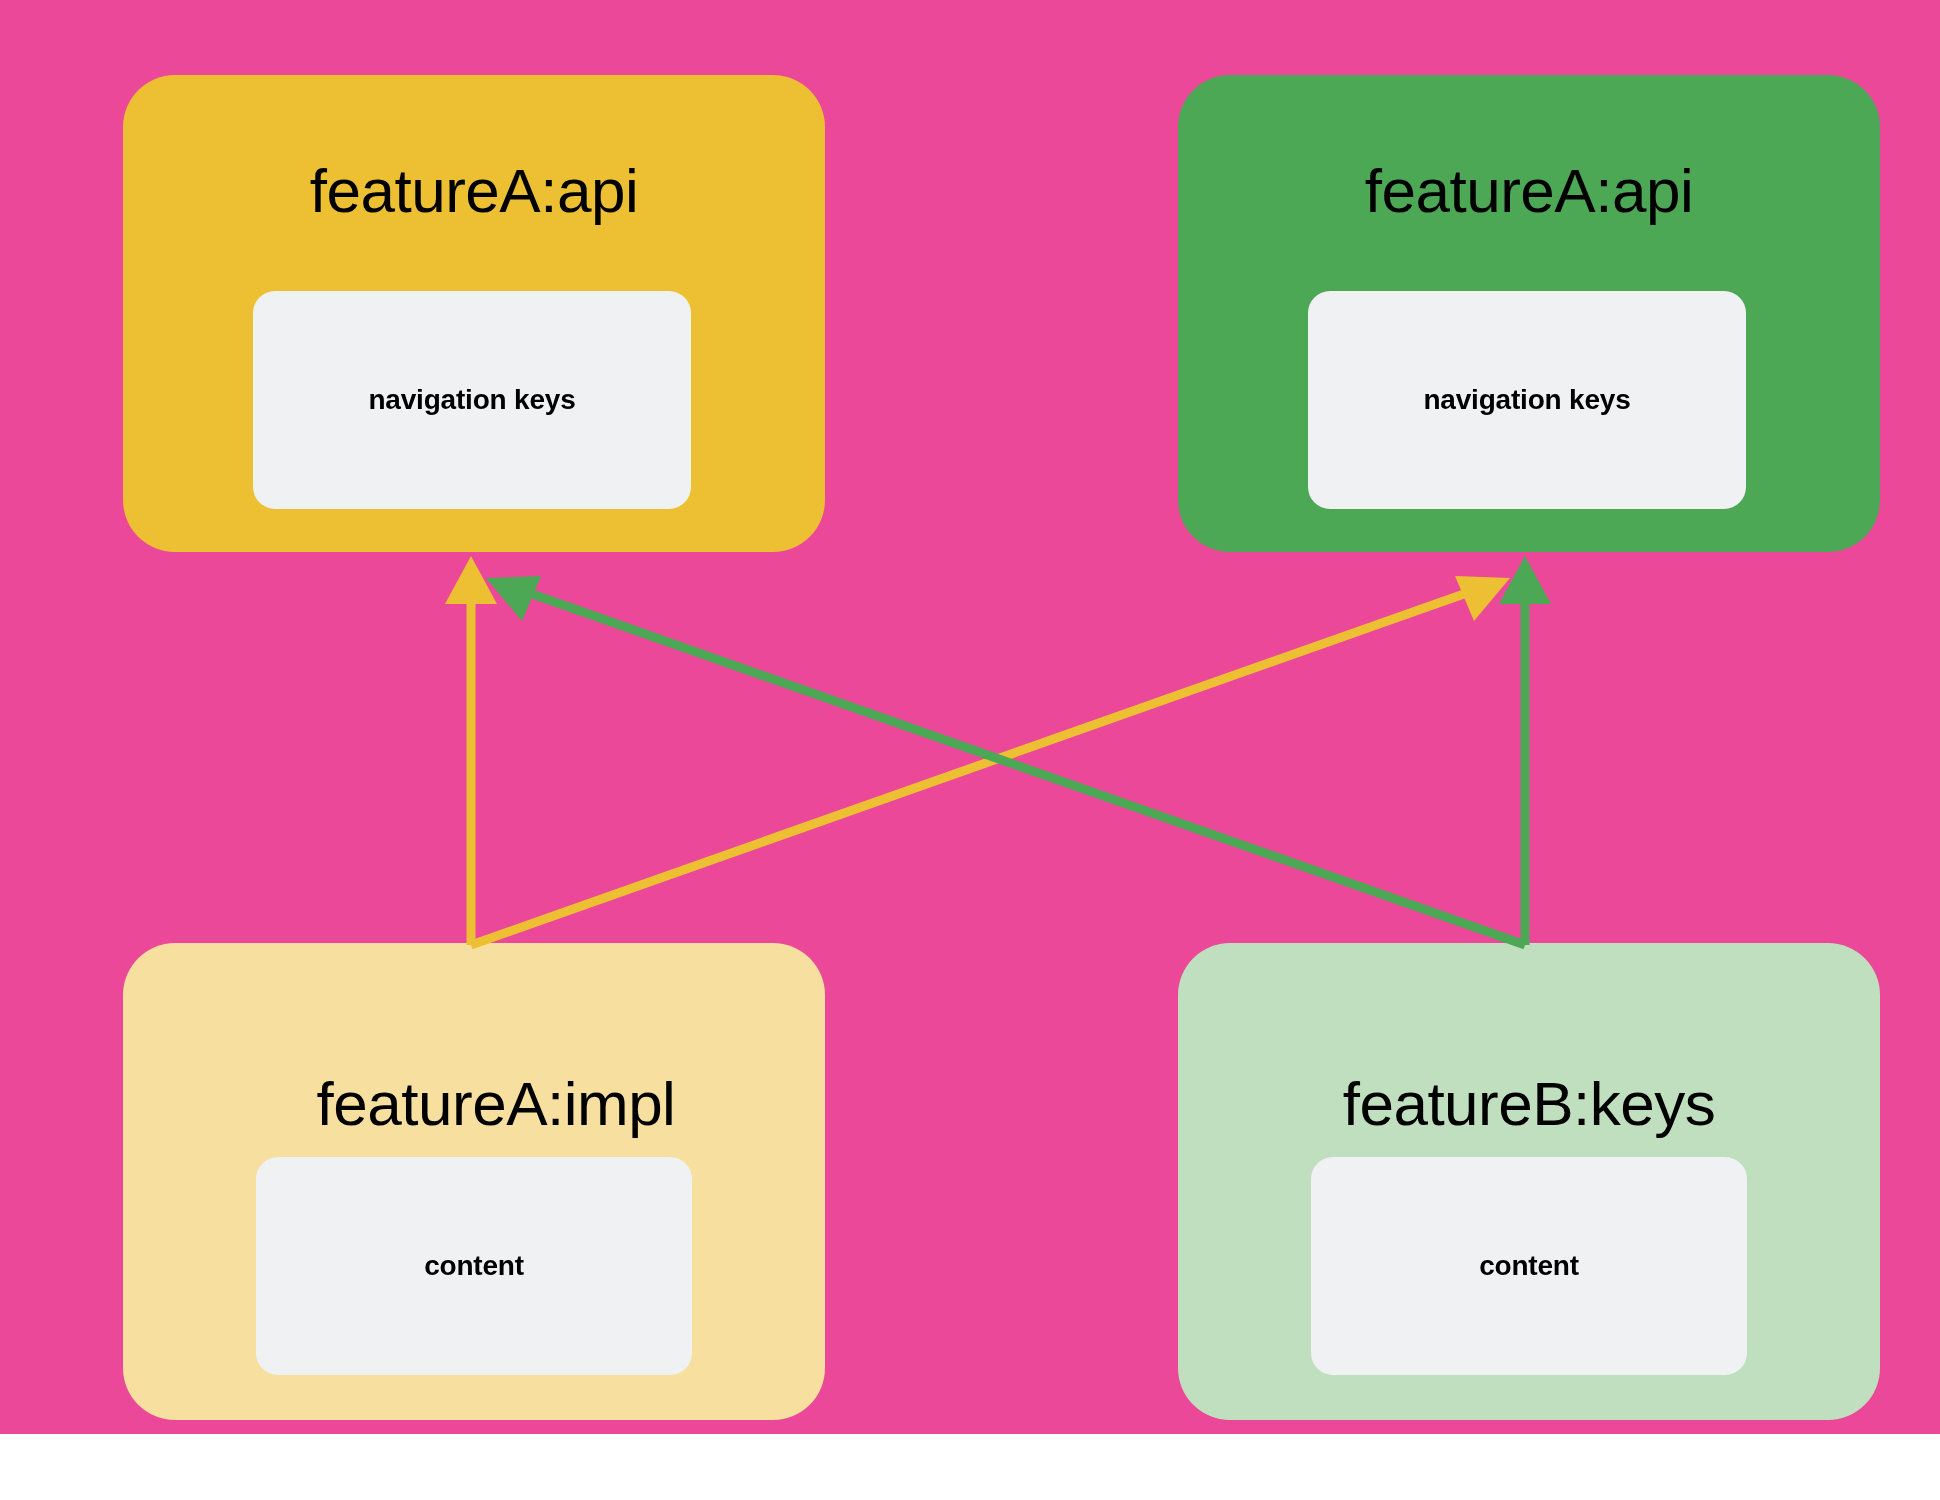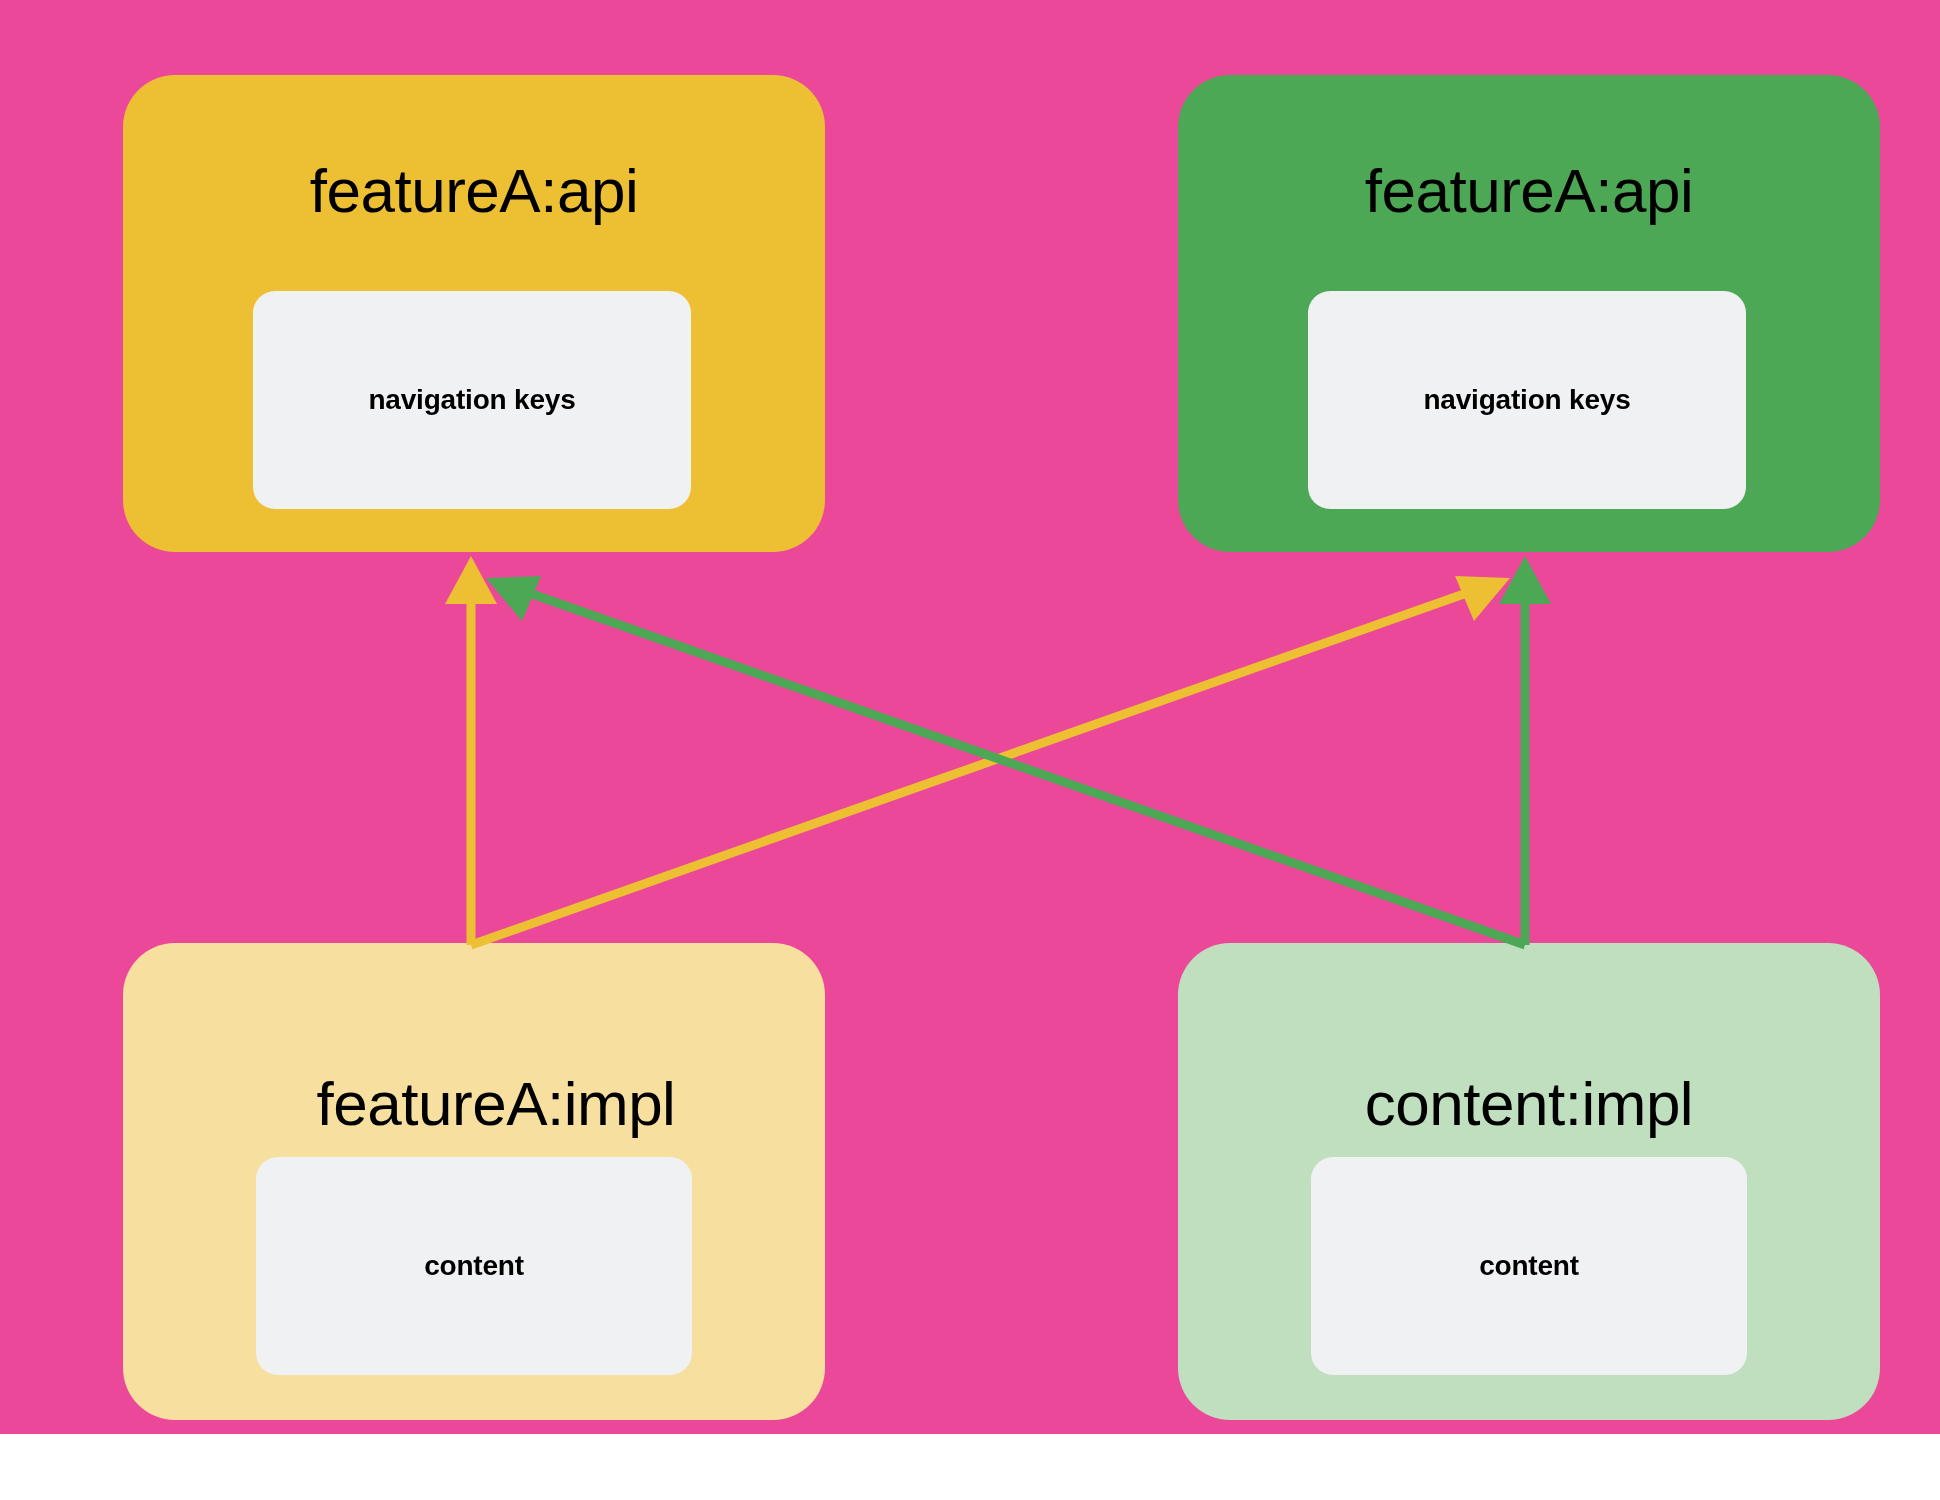--- a/index.html
+++ b/index.html
@@ -92,21 +92,21 @@
   </div>
 
   <div class="module-box" id="box-featureA-impl" style="background:#F7DFA0;padding-left:44px;">
     <div class="module-title module-title-impl">featureA:impl</div>
     <div class="inner-box inner-box-impl">
       <span class="inner-label">content</span>
     </div>
   </div>
 
   <div class="module-box" id="box-featureB-impl" style="background:#BFDFBF;">
-    <div class="module-title module-title-impl">content:impl</div>
+    <div class="module-title module-title-impl">featureB:keys</div>
     <div class="inner-box inner-box-impl">
       <span class="inner-label">content</span>
     </div>
   </div>
 
   <svg id="arrows" viewBox="0 0 1940 1500" width="1940" height="1500">
 
     <g>
       <line x1="471" y1="945" x2="471" y2="588" stroke="#EDBF33" stroke-width="9" stroke-linecap="butt"></line>
       <polygon points="471,556 445,604 497,604" fill="#EDBF33"></polygon>

